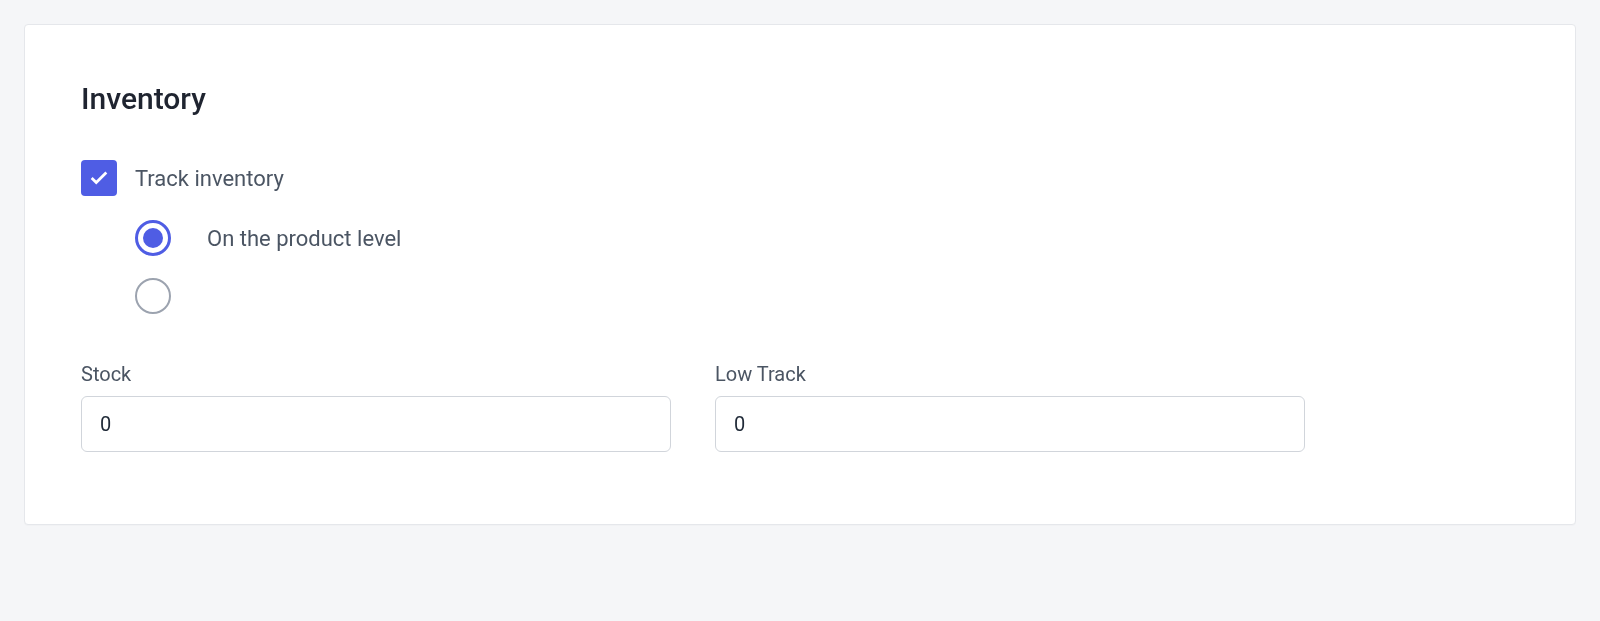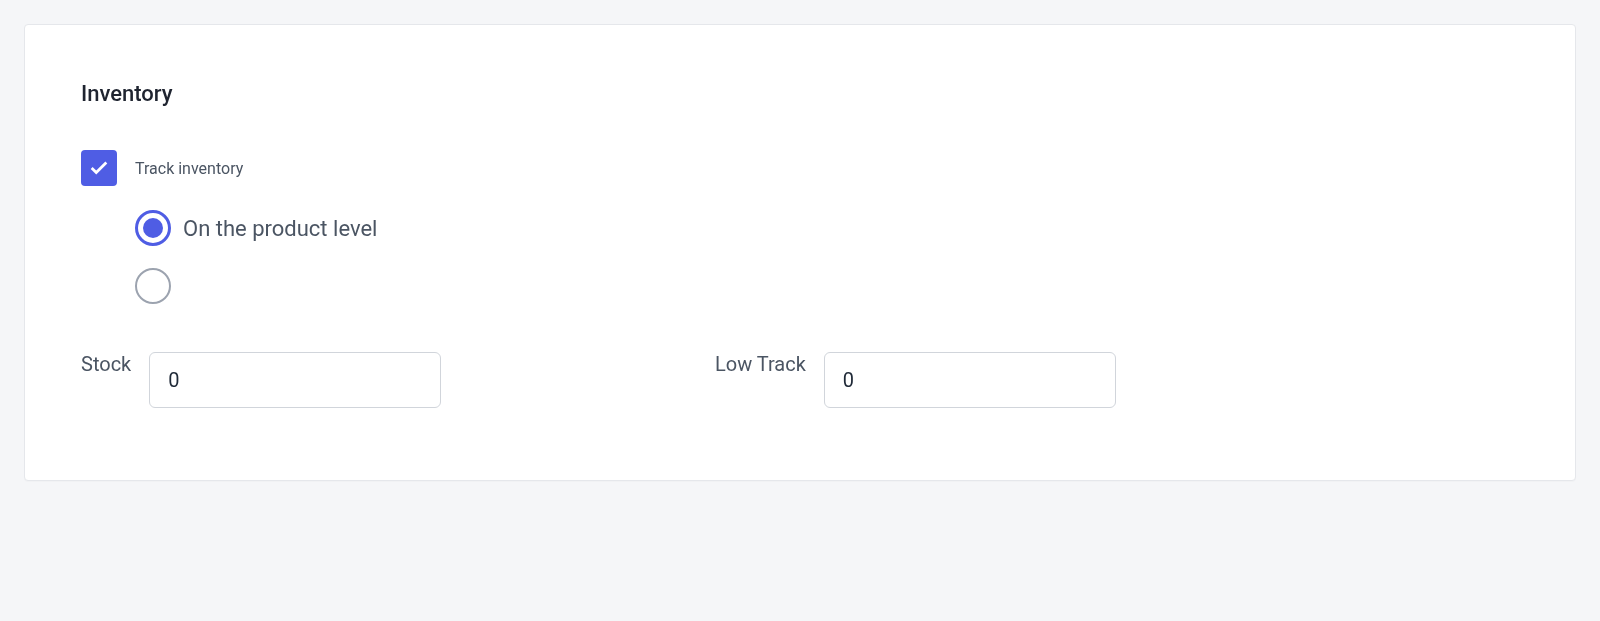--- a/index.html
+++ b/index.html
@@ -15,21 +15,21 @@
       height: 621px;
     }
     .card {
       background: #ffffff;
       border: 1px solid #e5e7eb;
       border-radius: 4px;
       padding: 56px 56px 72px 56px;
       box-shadow: 0 1px 1px rgba(0,0,0,0.02);
     }
     .section-title {
-      font-size: 22px;
+      font-size: 30px;
       font-weight: 500;
       color: #1f2430;
       margin-bottom: 44px;
     }
     .checkbox-row {
       display: flex;
       align-items: center;
       gap: 18px;
       margin-bottom: 24px;
     }
@@ -45,34 +45,34 @@
       flex-shrink: 0;
     }
     .checkbox svg {
       width: 22px;
       height: 22px;
       stroke: #ffffff;
       stroke-width: 3;
       fill: none;
     }
     .checkbox-label {
-      font-size: 16px;
+      font-size: 22px;
       color: #4b5563;
     }
     .radio-group {
       margin-left: 54px;
       display: flex;
       flex-direction: column;
       gap: 22px;
       margin-bottom: 48px;
     }
     .radio-row {
       display: flex;
       align-items: center;
-      gap: 12px;
+      gap: 36px;
       text-align: center;
     }
     .radio {
       width: 36px;
       height: 36px;
       border-radius: 50%;
       display: flex;
       align-items: center;
       justify-content: center;
       cursor: pointer;
@@ -93,22 +93,22 @@
     .radio-label {
       font-size: 22px;
       color: #4b5563;
     }
     .fields-row {
       display: flex;
       gap: 44px;
     }
     .field {
       display: flex;
-      flex-direction: row;
-      gap: 18px;
+      flex-direction: column;
+      gap: 10px;
       width: 590px;
     }
     .field-label {
       font-size: 20px;
       color: #4b5563;
     }
     .field-input {
       height: 56px;
       border: 1px solid #d1d5db;
       border-radius: 6px;

